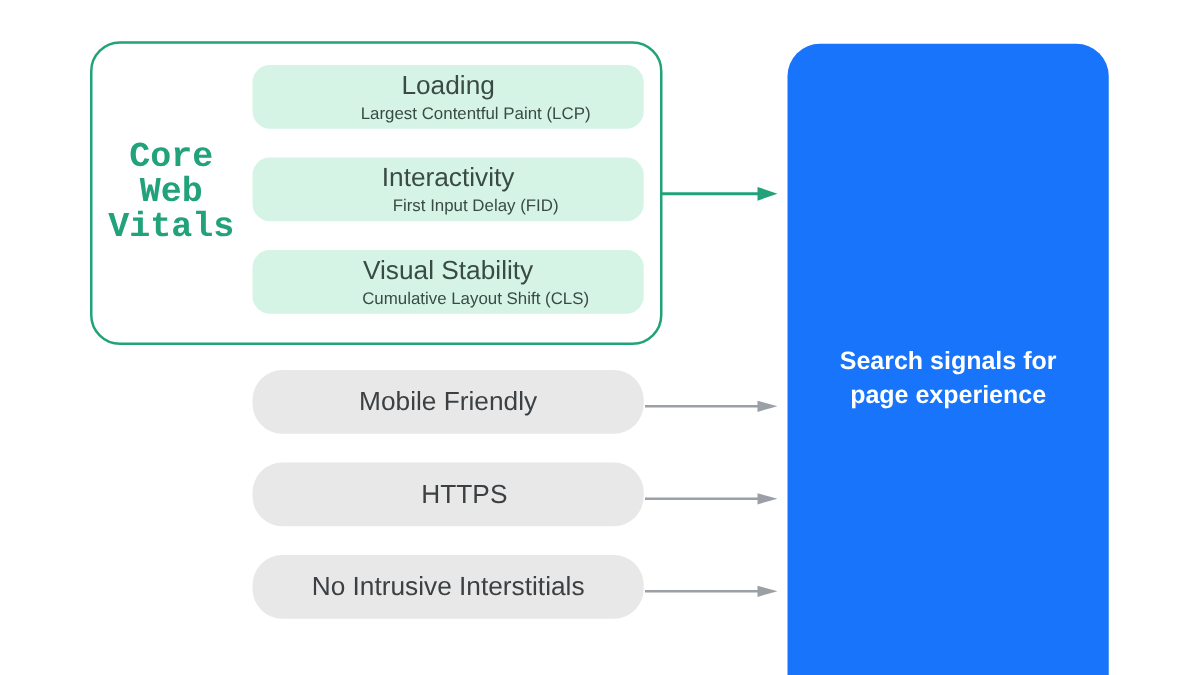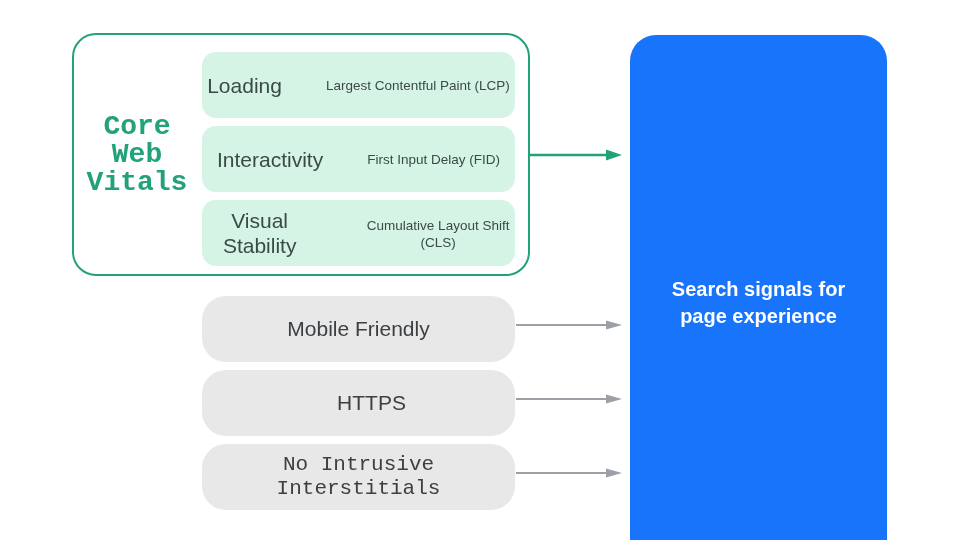--- a/index.html
+++ b/index.html
@@ -34,24 +34,24 @@
     left:72px;top:33px;
     width:130px;height:243px;
     display:flex;align-items:center;justify-content:center;
     text-align:center;
     color:var(--green);
     font-size:28px;font-weight:bold;line-height:28px;font-family:Liberation Mono, monospace;
   }
   .pill{
     position:absolute;
     left:202px;
-    width:313px;height:66px;
+    width:313px;height:51px;
     border-radius:14px;
     box-sizing:border-box;
-    display:flex;flex-direction:row;align-items:center;justify-content:center;
+    display:flex;flex-direction:column;align-items:center;justify-content:center;
     text-align:center;
   }
   .pill.green{background:var(--green-fill);color:var(--green-box-text);}
   .pill.gray{background:var(--gray-fill);color:var(--dark-text);border-radius:24px;}
   .pill .title{font-size:21px;line-height:25px;}
   .pill .subtitle{font-size:13.5px;line-height:17px;margin-top:1px;margin-left:44px;}
   .pill .single{font-size:21px;line-height:24px;}
   .result-box{
     position:absolute;
     left:630px;top:35px;
@@ -93,21 +93,21 @@
     <div class="title">Interactivity</div>
     <div class="subtitle">First Input Delay (FID)</div>
   </div>
 
   <div class="pill gray" style="top:296px;">
     <div class="single">Mobile Friendly</div>
   </div>
   <div class="pill gray" style="top:370px;padding-left:26px;">
     <div class="single">HTTPS</div>
   </div>
-  <div class="pill gray" style="top:444px;font-family:Liberation Mono, monospace;">
+  <div class="pill gray" style="top:444px;">
     <div class="single">No Intrusive Interstitials</div>
   </div>
 
   <svg class="arrow green-arrow" style="left:529px;top:147px;" width="93" height="16" viewBox="0 0 93 16">
     <line x1="0" y1="8" x2="79" y2="8" stroke="currentColor" stroke-width="2.5"></line>
     <polygon points="77,2.5 93,8 77,13.5" fill="currentColor"></polygon>
   </svg>
   <svg class="arrow gray-arrow" style="left:516px;top:317px;" width="106" height="16" viewBox="0 0 106 16">
     <line x1="0" y1="8" x2="92" y2="8" stroke="currentColor" stroke-width="2"></line>
     <polygon points="90,3.5 106,8 90,12.5" fill="currentColor"></polygon>

